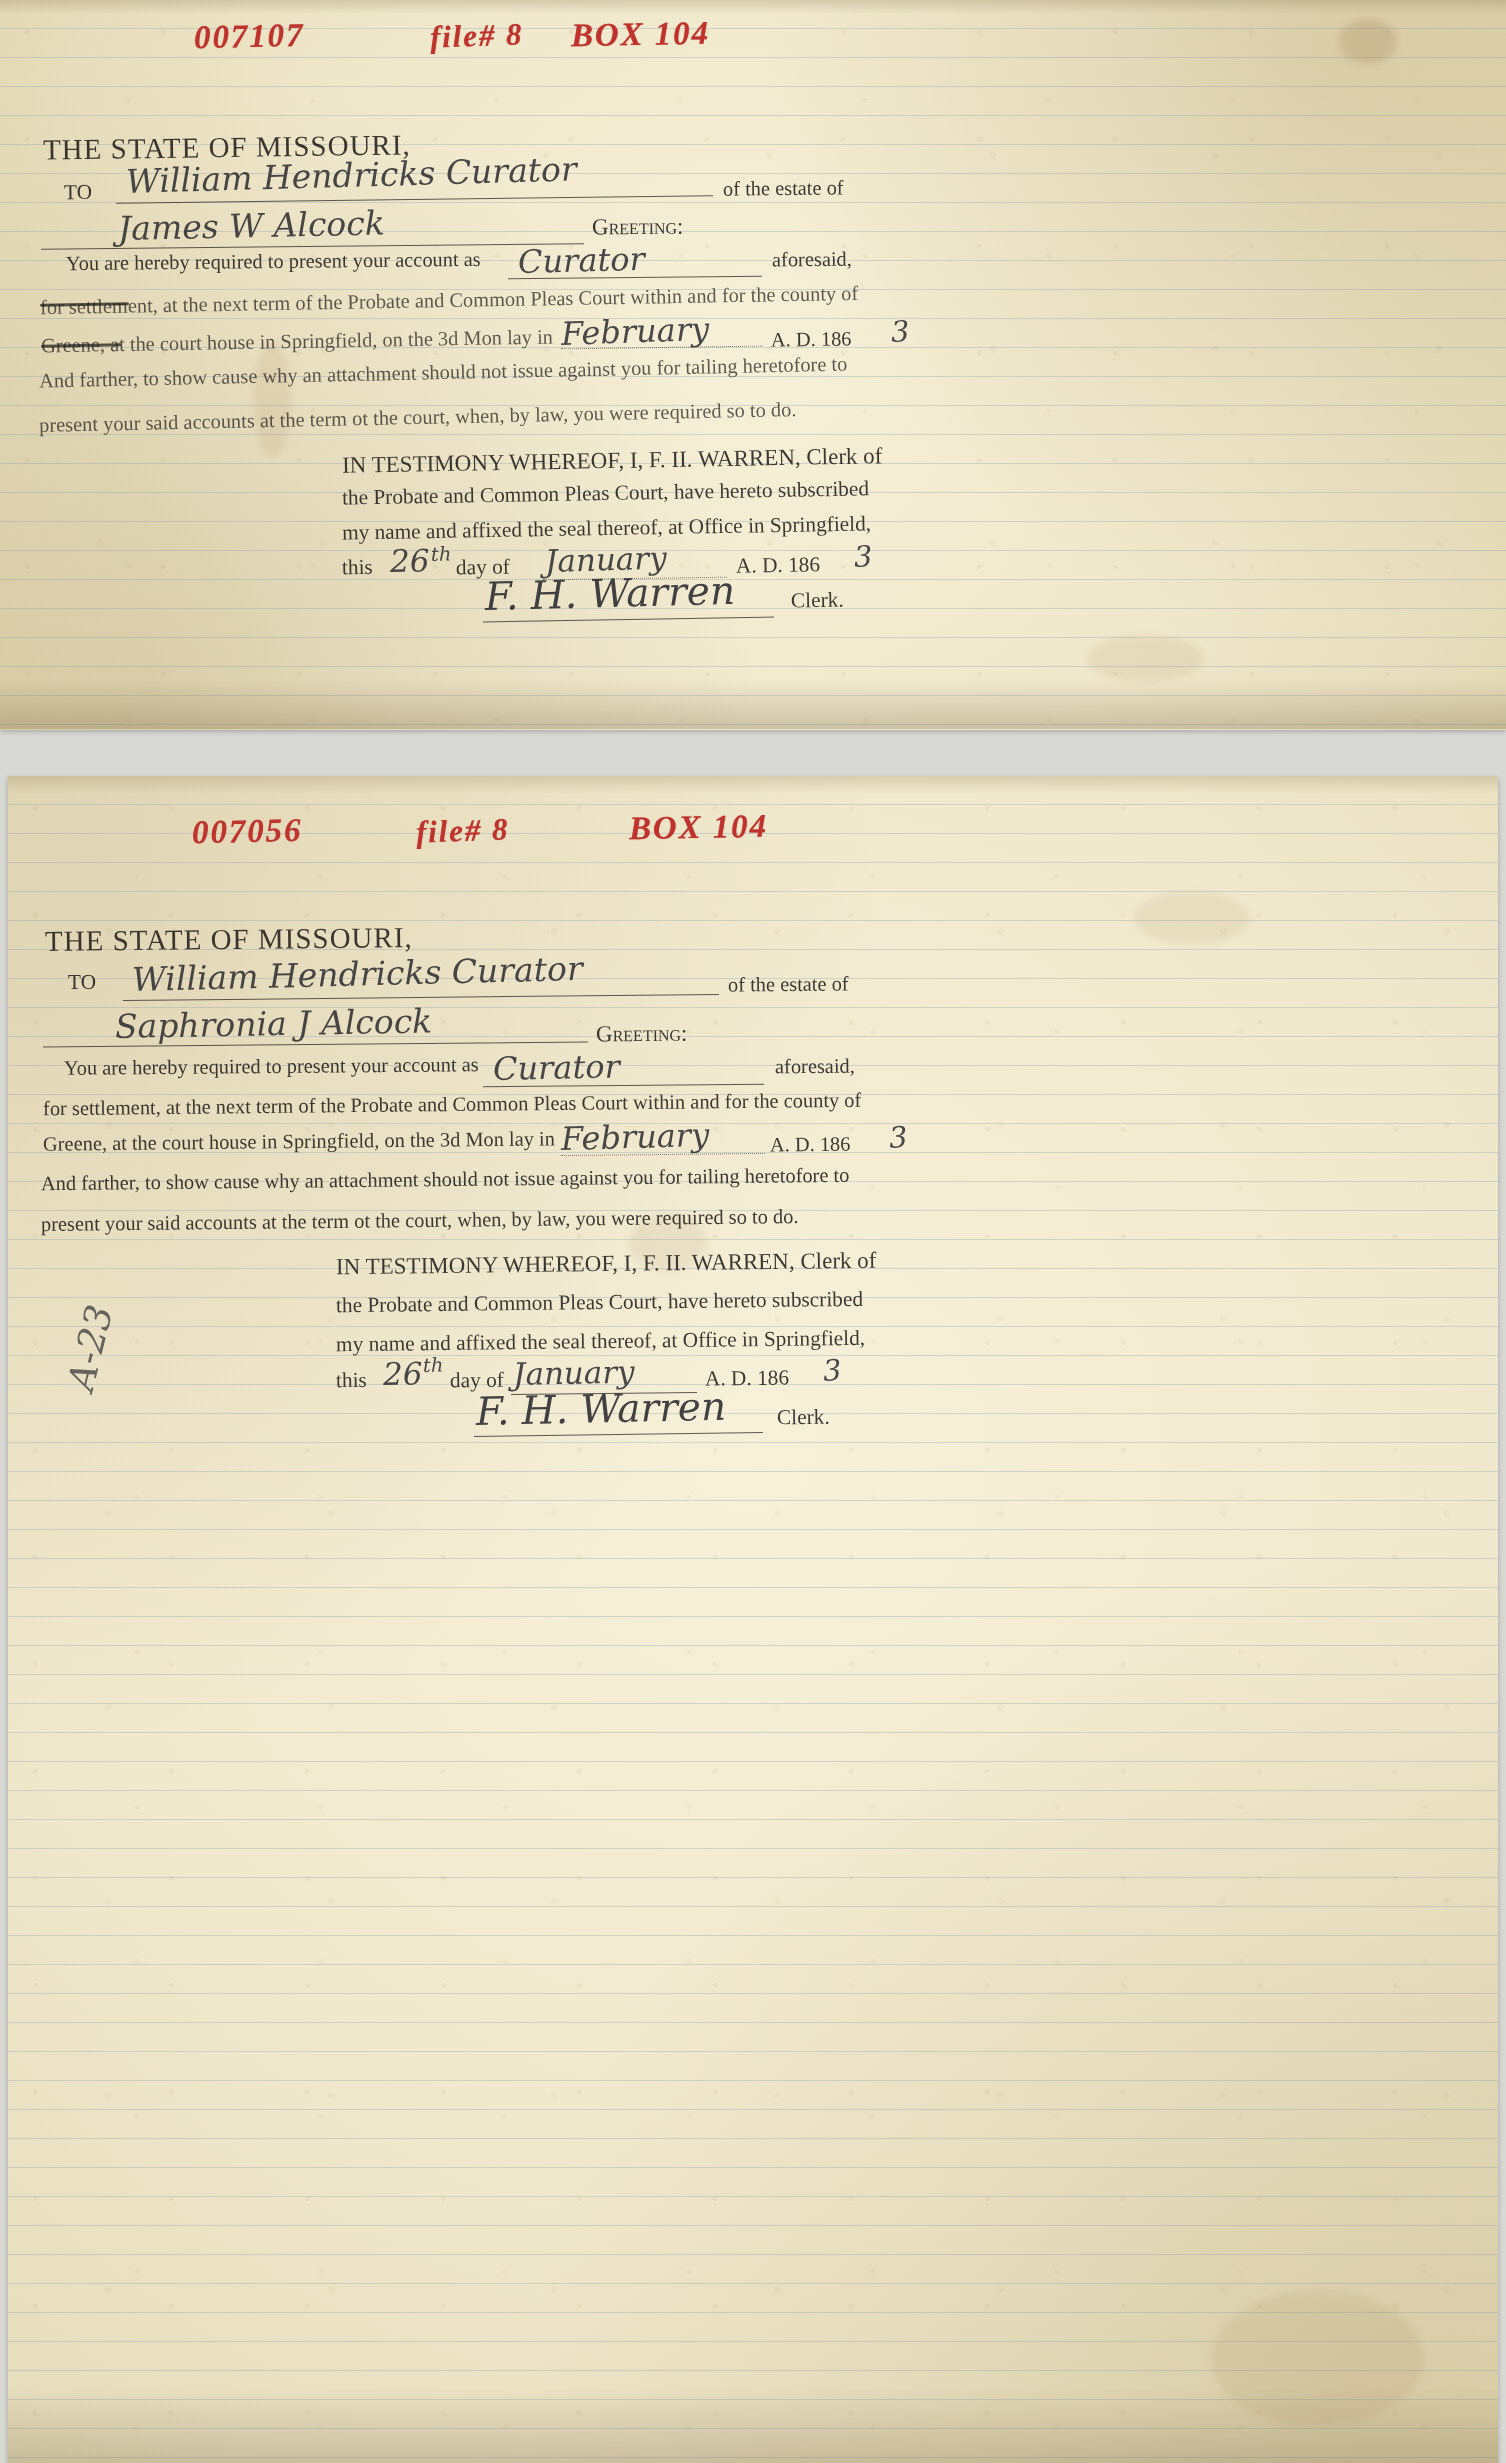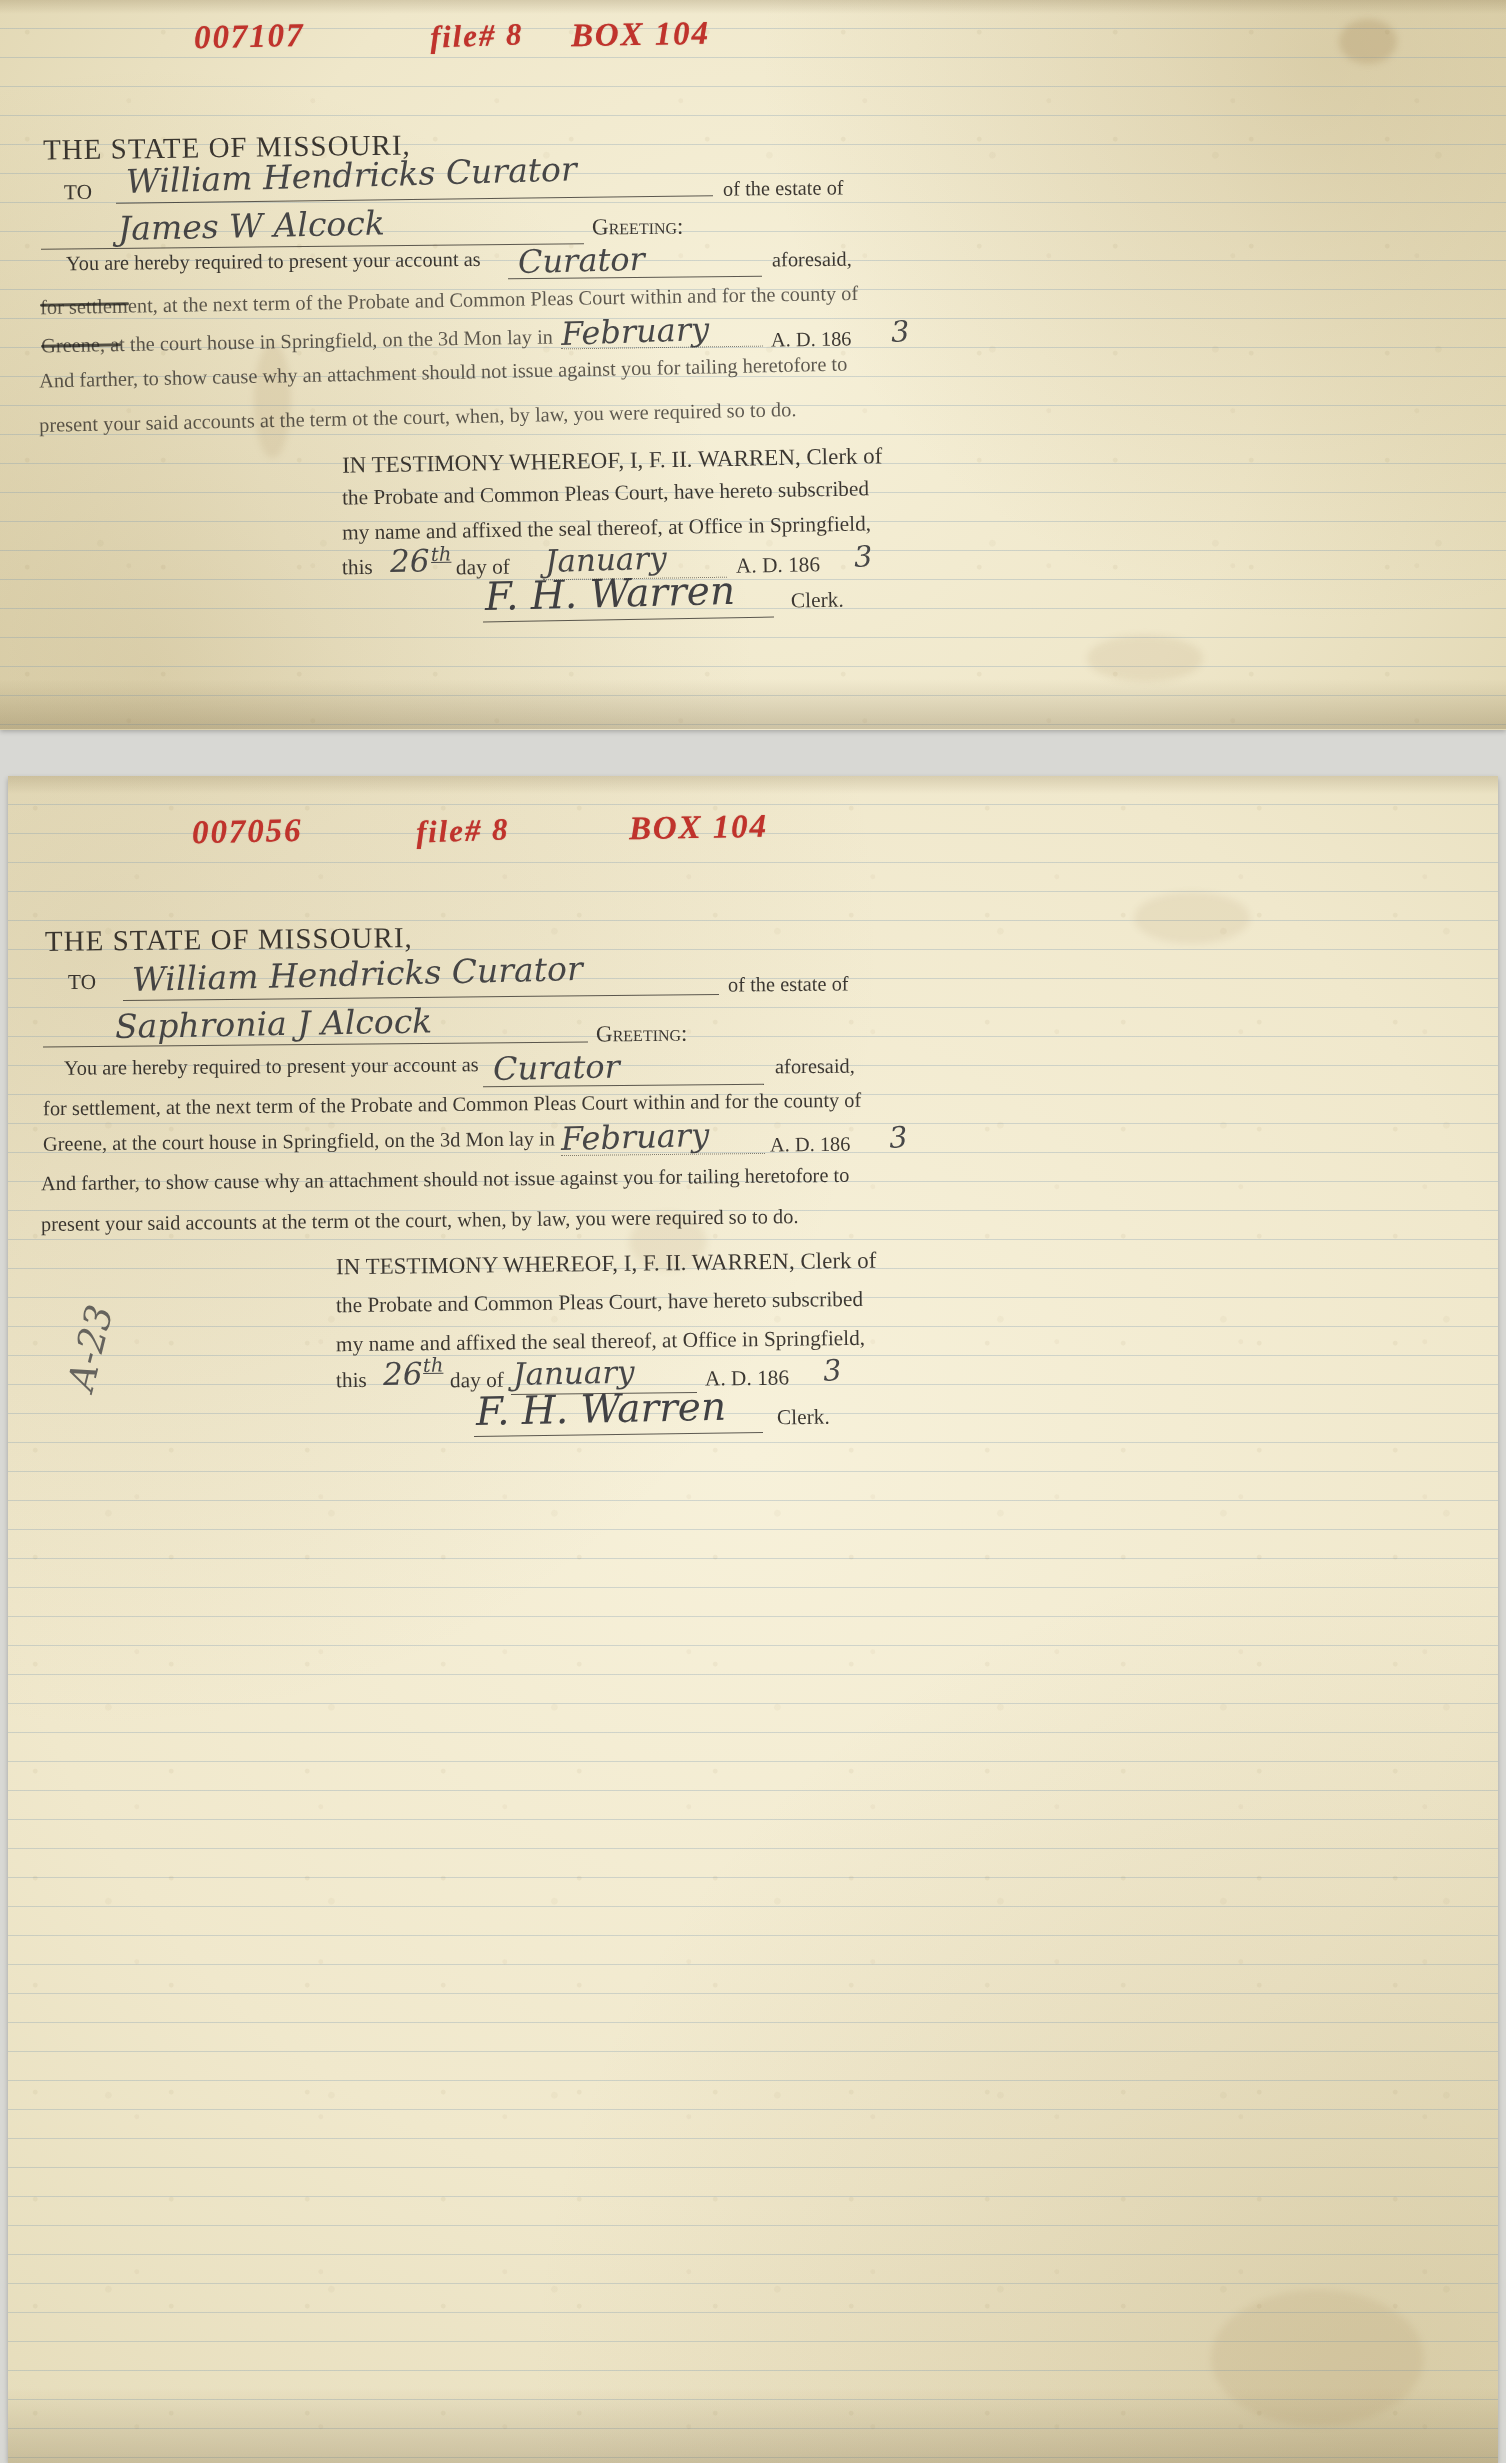--- a/index.html
+++ b/index.html
@@ -96,21 +96,21 @@
   .hand {
     position: absolute;
     color: #2a2b30;
     font-family: "DejaVu Serif", serif;
     font-style: italic;
     white-space: nowrap;
     transform-origin: left center;
     opacity: .85;
   }
   .hand.ink { color: #23242b; }
-  .hand.small { letter-spacing: 0px; text-decoration: underline; }
+  .hand.small { letter-spacing: 0px; }
 
   
   .fillline {
     position: absolute;
     border-bottom: 1.5px solid rgba(40,38,35,0.75);
     height: 0;
   }
   .dotline {
     position: absolute;
     border-bottom: 1.9px dotted rgba(40,38,35,0.55);

